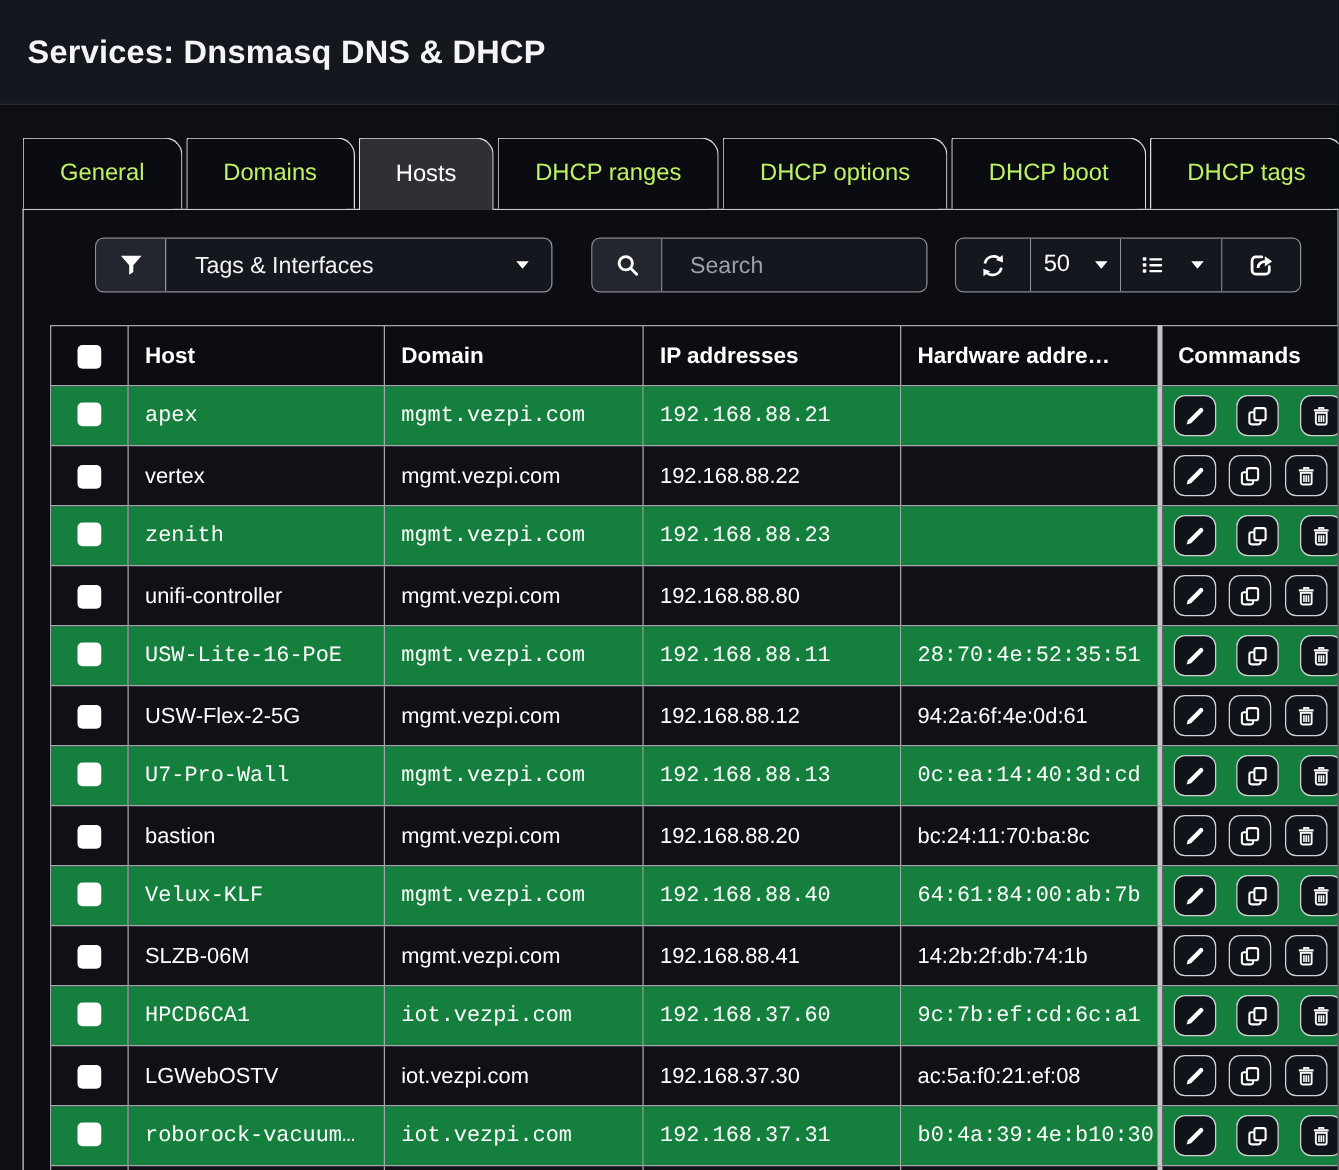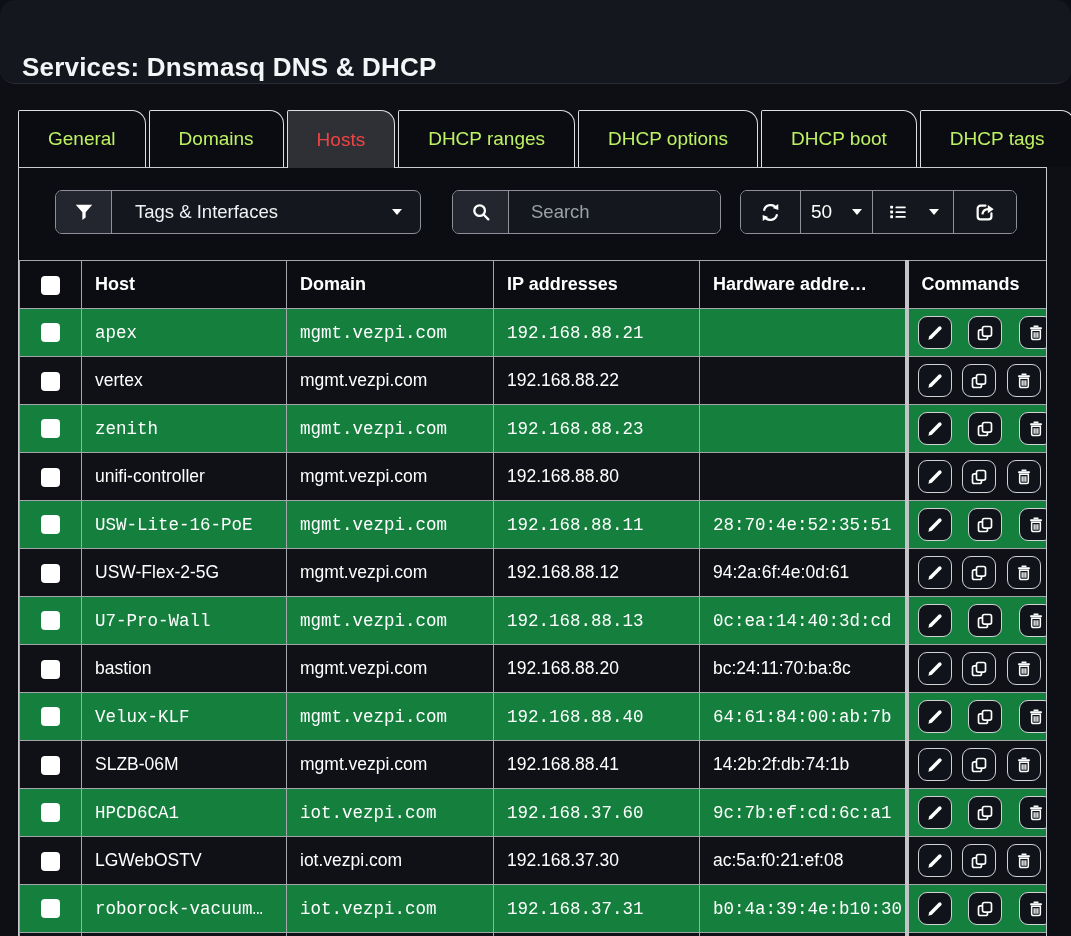--- a/index.html
+++ b/index.html
@@ -6,38 +6,38 @@
   html,body { width:1071px; height:936px; overflow:hidden; }
   body {
     font-family: "Liberation Sans", "DejaVu Sans", sans-serif;
     background:#0d0f14; color:#fff;
   }
   .page { width:1071px; height:936px; overflow:hidden; position:relative; background:#0d0f14; }
 
   
   .top-bar {
     height:84px; background:#14171e; border-bottom:1px solid #282c35;
-    display:flex; align-items:flex-end; padding:0 22px;border-radius:15px;
+    display:flex; align-items:center; padding:0 22px;
   }
   .page-title { font-size:26px; font-weight:700; color:#f4f5f7; letter-spacing:.2px; }
 
   
   .tabs { display:flex; gap:3px; margin:26px 10px 0 18px; align-items:flex-end; position:relative; z-index:2; }
   .tab {
     height:57px; padding:0 29px; font-size:19px; font-family:inherit;
     background:#0a0c11; color:#bef264; cursor:pointer;
     border:1px solid #dcdee2; border-bottom:none;
     border-radius:2px 14px 0 0; white-space:nowrap;
   }
-  .tab.active { background:#2e3036; color:#ef4444; height:58px; margin-bottom:-1px; }
+  .tab.active { background:#2e3036; color:#ffffff; height:58px; margin-bottom:-1px; }
 
   
   .panel {
-    margin:0 24px 0 18px; border:1px solid #c9cbd0; border-bottom:none;
-    background:#0b0d12; height:769px; overflow:hidden; position:relative; z-index:1;
+    margin:0 0 0 18px; border:1px solid #c9cbd0; border-bottom:none;
+    background:#0b0d12; height:769px; overflow:hidden; position:relative; z-index:1;padding-left:21px;
   }
 
   
   .toolbar { display:flex; align-items:center; padding:22px 29px 0 36px; }
   .ctl {
     display:flex; align-items:stretch; height:44px;
     border:1px solid #8e9197; border-radius:7px; overflow:hidden; background:#14171e;
   }
   .iconseg {
     width:56px; display:flex; align-items:center; justify-content:center;

